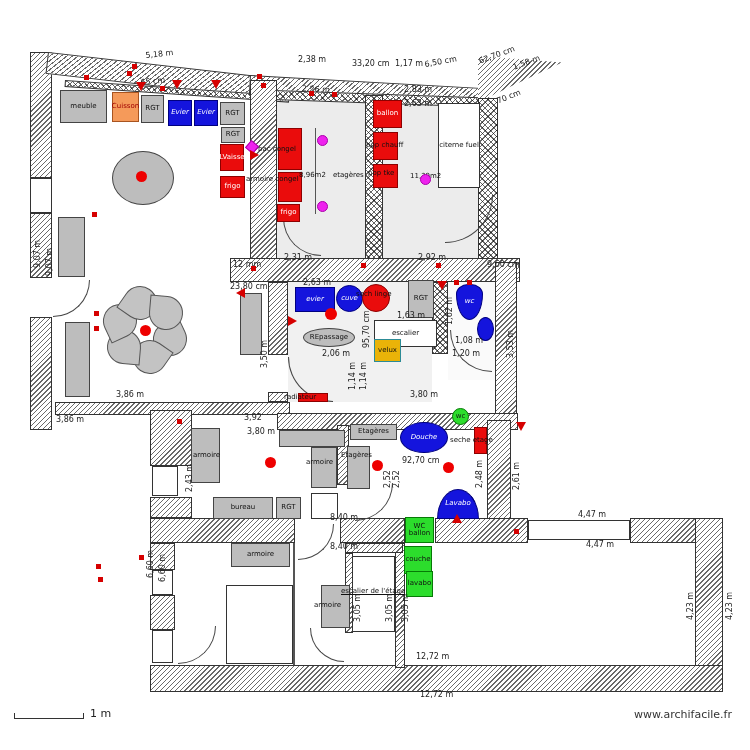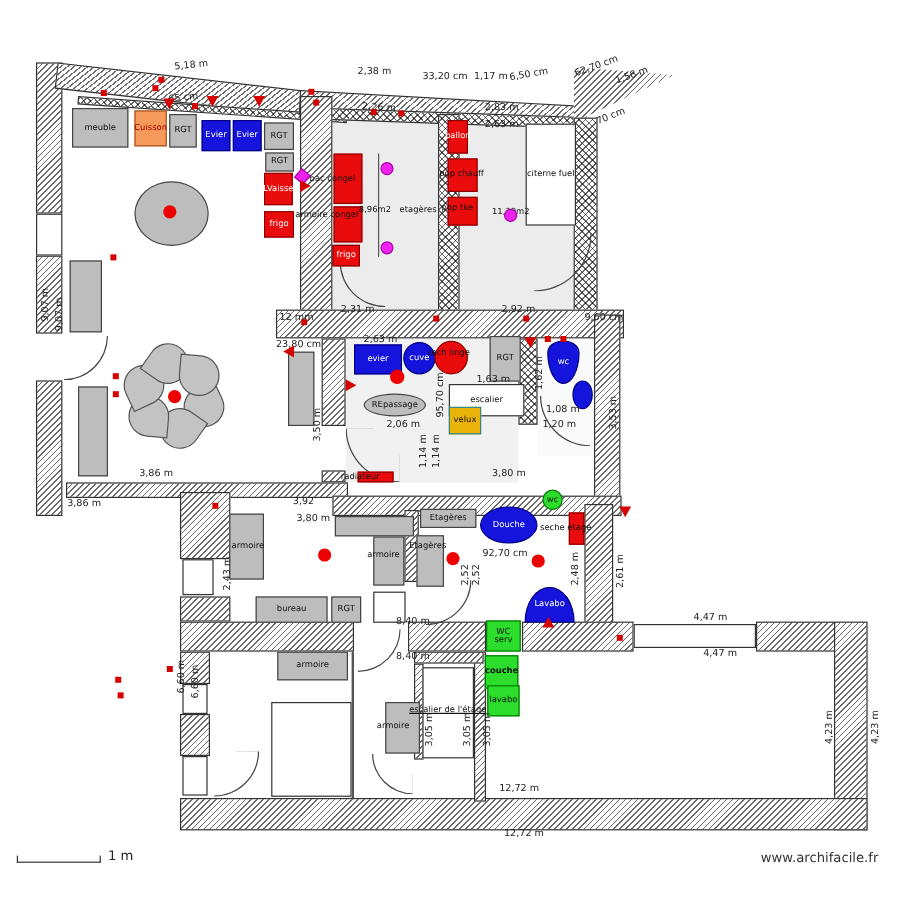--- a/index.html
+++ b/index.html
@@ -14,21 +14,21 @@
   .window{position:absolute;background:#fff;border:1px solid #333;box-sizing:border-box;}
   .door{position:absolute;box-sizing:border-box;}
   .door.d-br{border-right:1px solid #444;border-bottom:1px solid #444;border-bottom-right-radius:100%;}
   .door.d-bl{border-left:1px solid #444;border-bottom:1px solid #444;border-bottom-left-radius:100%;}
   .furn{position:absolute;border:1px solid #222;box-sizing:border-box;display:flex;
         align-items:center;justify-content:center;text-align:center;font-size:7px;line-height:1.05;color:#111;}
   .furn span{display:block;pointer-events:none;}
   .furn.va-top{align-items:flex-start;}
   .c-gray{background:#bdbdbd;border-color:#444;}
   .c-red{background:#ea0c0c;border-color:#8d0000;}
-  .c-blue{background:#1414dd;border-color:#000080;}
+  .c-blue{background:#1414dd;border-color:#000080;font-style:italic;}
   .c-green{background:#2cdd2c;border-color:#067a06;}
   .c-orange{background:#f59a5a;border-color:#a85420;}
   .c-cyan{background:#eab308;border-color:#2c8b96;}
   .c-white{background:#fff;border-color:#333;}
   .s-ellipse,.s-circle{border-radius:50%;}
   .s-half{border-radius:50% 50% 0 0 / 100% 100% 0 0;}
   .s-toilet{border-radius:45% 45% 50% 50% / 28% 28% 72% 72%;}
   .dim{position:absolute;font-size:8px;color:#222;white-space:nowrap;transform-origin:left top;line-height:1;}
   .flabel{position:absolute;font-size:7px;color:#111;white-space:nowrap;line-height:1;}
   .mk{position:absolute;}
@@ -143,21 +143,21 @@
     </div>
     <div class="furn c-gray" style="left: 58px; top: 217px; width: 27px; height: 60px;"></div>
     <div class="furn c-gray" style="left: 65px; top: 322px; width: 25px; height: 75px;"></div>
     <div class="furn c-gray s-ellipse" style="left: 112px; top: 151px; width: 62px; height: 54px;"></div>
     <div class="furn c-gray" style="left: 240px; top: 293px; width: 22px; height: 62px;"></div>
     <div class="furn c-red" style="left: 278px; top: 128px; width: 24px; height: 42px;"></div>
     <div class="furn c-red" style="left: 278px; top: 172px; width: 24px; height: 30px;"></div>
     <div class="furn c-red" style="left: 277px; top: 204px; width: 23px; height: 18px;">
       <span style="color: rgb(255, 255, 255);">frigo</span>
     </div>
-    <div class="furn c-red" style="left: 373px; top: 100px; width: 17px; height: 28px;">
+    <div class="furn c-red" style="left: 373px; top: 100px; width: 29px; height: 28px;">
       <span style="color: rgb(255, 255, 255);">ballon</span>
     </div>
     <div class="furn c-red" style="left: 373px; top: 132px; width: 25px; height: 28px;"></div>
     <div class="furn c-red" style="left: 373px; top: 164px; width: 25px; height: 24px;"></div>
     <div class="furn c-white" style="left: 438px; top: 103px; width: 42px; height: 85px;">
       <span>citerne fuel</span>
     </div>
     <div class="furn c-blue" style="left: 295px; top: 287px; width: 40px; height: 25px;">
       <span style="color: rgb(255, 255, 255);">evier</span>
     </div>
@@ -200,23 +200,23 @@
     </div>
     <div class="furn c-gray" style="left: 347px; top: 446px; width: 23px; height: 43px;"></div>
     <div class="furn c-gray" style="left: 213px; top: 497px; width: 60px; height: 22px;">
       <span>bureau</span>
     </div>
     <div class="furn c-gray" style="left: 276px; top: 497px; width: 25px; height: 22px;">
       <span>RGT</span>
     </div>
     <div class="furn c-white" style="left: 311px; top: 493px; width: 27px; height: 26px;"></div>
     <div class="furn c-green" style="left: 405px; top: 517px; width: 29px; height: 26px;">
-      <span>WC serv</span>
-    </div>
-    <div class="furn c-green" style="left: 404px; top: 546px; width: 28px; height: 28px; font-weight: bold;">
+      <span>WC ballon</span>
+    </div>
+    <div class="furn c-green" style="left: 404px; top: 546px; width: 28px; height: 28px;">
       <span>couche</span>
     </div>
     <div class="furn c-green" style="left: 406px; top: 571px; width: 27px; height: 26px;">
       <span>lavabo</span>
     </div>
     <div class="furn c-gray" style="left: 231px; top: 543px; width: 59px; height: 24px;">
       <span>armoire</span>
     </div>
     <div class="furn c-white" style="left: 226px; top: 585px; width: 67px; height: 79px;"></div>
     <div class="furn c-gray" style="left: 321px; top: 585px; width: 29px; height: 43px;"></div>

